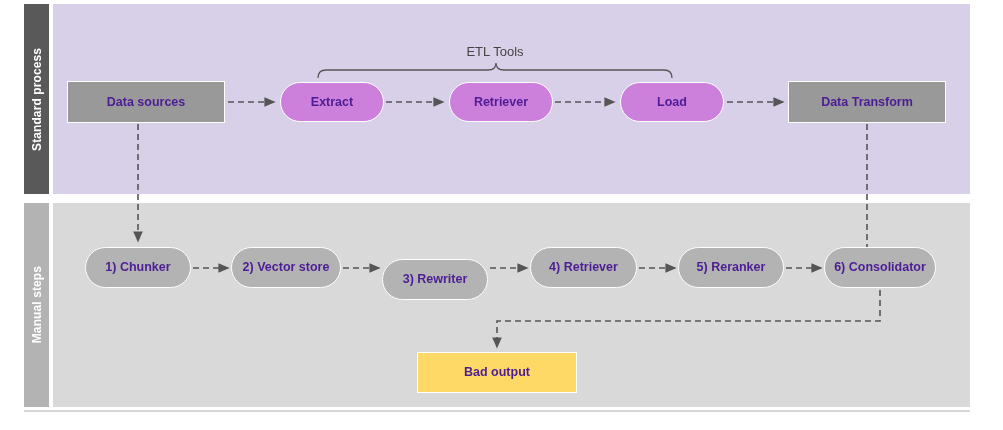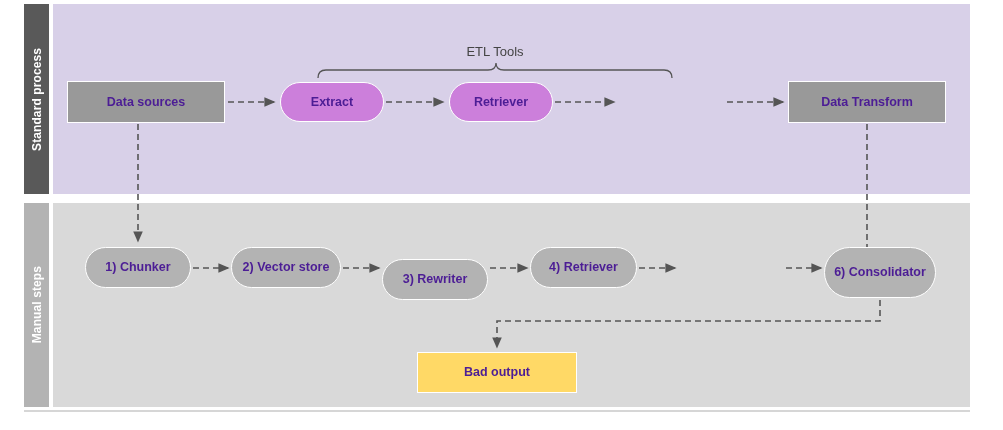--- a/index.html
+++ b/index.html
@@ -164,20 +164,23 @@
   </div>
 
   <div class="node pill magenta" style="left:280px; top:82px; width:104px; height:40px;">
     <span>Extract</span>
   </div>
 
   <div class="node pill magenta" style="left:449px; top:82px; width:104px; height:40px;">
     <span>Retriever</span>
   </div>
 
+  <div class="node pill magenta" style="left:620px; top:82px; width:104px; height:40px;">
+    <span>Load</span>
+  </div>
 
   <div class="node rect grey-box" style="left:788px; top:81px; width:158px; height:42px;">
     <span>Data Transform</span>
   </div>
 
   <div class="node pill grey-pill" style="left:85px; top:247px; width:106px; height:41px;">
     <span>1) Chunker</span>
   </div>
 
   <div class="node pill grey-pill" style="left:231px; top:247px; width:110px; height:41px;">
@@ -185,22 +188,25 @@
   </div>
 
   <div class="node pill grey-pill" style="left:382px; top:259px; width:106px; height:41px;">
     <span>3) Rewriter</span>
   </div>
 
   <div class="node pill grey-pill" style="left:530px; top:247px; width:107px; height:41px;">
     <span>4) Retriever</span>
   </div>
 
-
-  <div class="node pill grey-pill" style="left:824px; top:247px; width:112px; height:51px;">
+  <div class="node pill grey-pill" style="left:678px; top:247px; width:106px; height:41px;">
+    <span>5) Reranker</span>
+  </div>
+
+  <div class="node pill grey-pill" style="left:824px; top:247px; width:112px; height:41px;">
     <span>6) Consolidator</span>
   </div>
 
   <div class="node rect yellow" style="left:417px; top:352px; width:160px; height:41px;">
     <span>Bad output</span>
   </div>
 
   <div id="bottom-rule"></div>
 
 </div>

